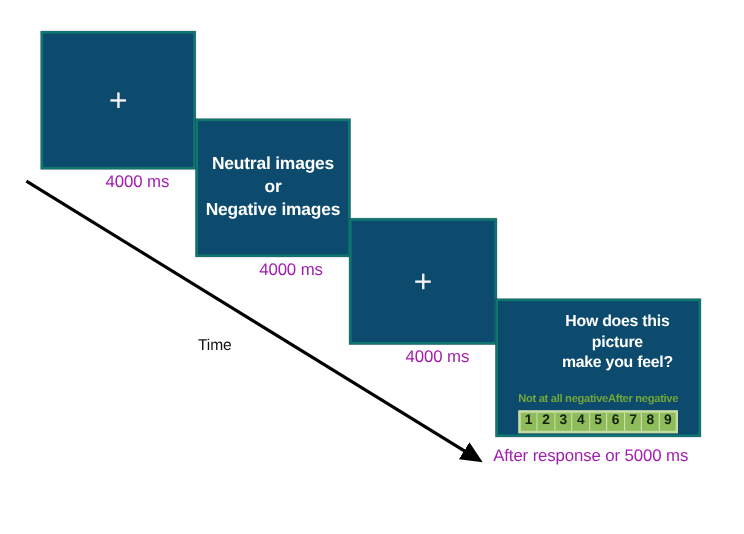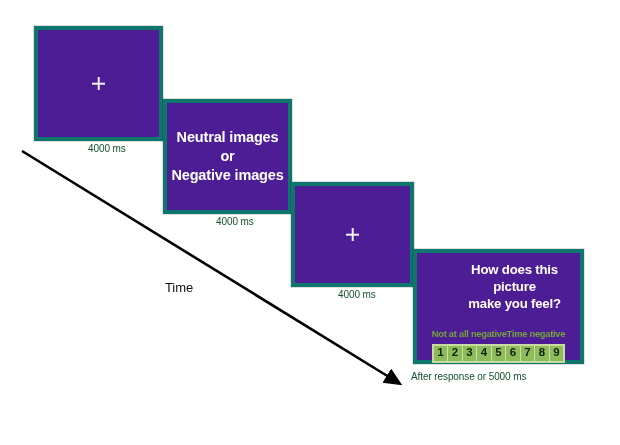--- a/index.html
+++ b/index.html
@@ -15,23 +15,23 @@
     position: relative;
     width: 620px;
     height: 445px;
     background: #ffffff;
     overflow: hidden;
   }
 
   
   .screen {
     position: absolute;
-    background: #4c1d95;
+    background: #0c4a6e;
     box-sizing: border-box;
-    border: 4px solid #0f766e;
+    border: 2px solid #0f766e;
     box-shadow: 0 0 0 0.5px rgba(0,0,0,0.25);
   }
   .screen-inner {
     position: absolute;
     inset: 0;
     display: flex;
     flex-direction: column;
     align-items: center;
     justify-content: center;
   }
@@ -148,22 +148,22 @@
     align-items: center;
     justify-content: center;
     line-height: 1;
     font-family: "Liberation Sans", sans-serif;
   }
   .scale-btn:last-child { border-right: none; }
 
   
   .caption {
     position: absolute;
-    color: #14532d;
-    font-size: 10px;
+    color: #a21caf;
+    font-size: 14px;
     font-weight: normal;
     white-space: nowrap;
     letter-spacing: -0.1px;
   }
   #caption-1 { left: 88px;  top: 143px; }
   #caption-2 { left: 216px; top: 216px; }
   #caption-3 { left: 338px; top: 289px; }
   #caption-4 { left: 411px; top: 371px; }
 
   
@@ -225,21 +225,21 @@
   </div>
   <div class="caption" id="caption-3">4000 ms</div>
 
   <div class="screen" id="screen-rating">
     <div class="rating-body">
       <div class="rating-question">How does this picture</div>
       <div class="rating-question">make you feel?</div>
 
       <div class="anchor-row">
         <span class="anchor-label">Not at all negative</span>
-        <span class="anchor-label">Time negative</span>
+        <span class="anchor-label">After negative</span>
       </div>
 
       <div class="scale-row" id="rating-scale">
         <div class="scale-btn">1</div>
         <div class="scale-btn">2</div>
         <div class="scale-btn">3</div>
         <div class="scale-btn">4</div>
         <div class="scale-btn">5</div>
         <div class="scale-btn">6</div>
         <div class="scale-btn">7</div>

